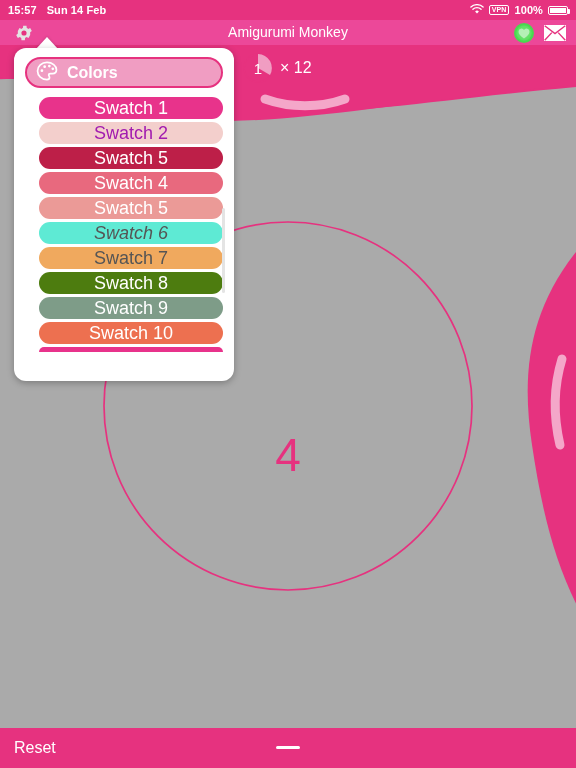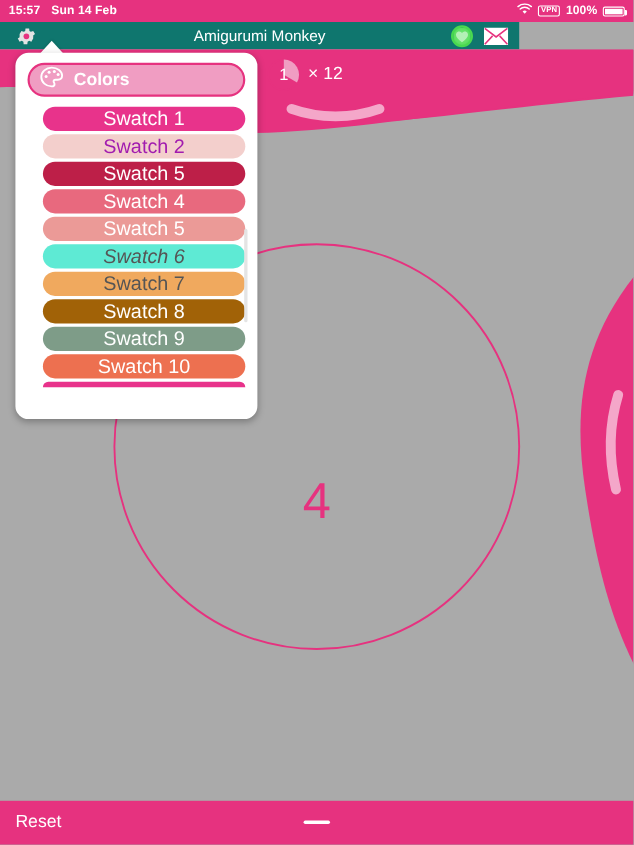--- a/index.html
+++ b/index.html
@@ -32,22 +32,22 @@
     position:relative; display:inline-block;
   }
   .sb-batt::after{
     content:""; position:absolute; right:-3px; top:2px;
     width:2px; height:5px; background:#ffffff; border-radius:0 1px 1px 0;
   }
   .sb-batt i{ position:absolute; left:1px; top:1px; bottom:1px; right:1px; background:#ffffff; display:block; }
 
   
   .titlebar{
-    position:absolute; left:0; top:20px; width:472px; height:25px;
-    background:#0f766e;
+    position:absolute; left:0; top:20px; width:576px; height:25px;
+    background:#ec4899;
   }
   .title-text{
     position:absolute; left:0; right:0; top:0; line-height:25px;
     text-align:center; color:#ffffff; font-size:14px;
   }
   .gear{
     position:absolute; left:14px; top:3px; width:20px; height:20px;
     cursor:pointer;
   }
   .tb-right{
@@ -245,21 +245,21 @@
     </div>
 
     <div class="pop-list" id="swatch-list">
         <div class="swatch" style="background: rgb(232, 51, 139); color: rgb(255, 255, 255);">Swatch 1</div>
         <div class="swatch" style="background: rgb(243, 207, 204); color: #a21caf;">Swatch 2</div>
         <div class="swatch" style="background: rgb(189, 31, 72); color: rgb(255, 255, 255);">Swatch 5</div>
         <div class="swatch" style="background: rgb(232, 105, 126); color: rgb(255, 255, 255);">Swatch 4</div>
         <div class="swatch" style="background: rgb(235, 154, 151); color: rgb(255, 255, 255);">Swatch 5</div>
         <div class="swatch" style="background: #5eead4; color: rgb(85, 85, 85); font-style: italic;">Swatch 6</div>
         <div class="swatch" style="background: rgb(240, 169, 94); color: rgb(85, 85, 85);">Swatch 7</div>
-        <div class="swatch" style="background: #a16207; color: rgb(255, 255, 255);">Swatch 8</div>
+        <div class="swatch" style="background: #4d7c0f; color: rgb(255, 255, 255);">Swatch 8</div>
         <div class="swatch" style="background: rgb(126, 156, 136); color: rgb(255, 255, 255);">Swatch 9</div>
         <div class="swatch" style="background: rgb(237, 112, 80); color: rgb(255, 255, 255);">Swatch 10</div>
         <div class="swatch-partial" style="background: rgb(232, 51, 139);"></div>
       </div>
     <div class="scrollbar"></div>
   </div>
 
   <div class="bottombar">
     <div class="reset-btn">Reset</div>
     <div class="home-ind"></div>

